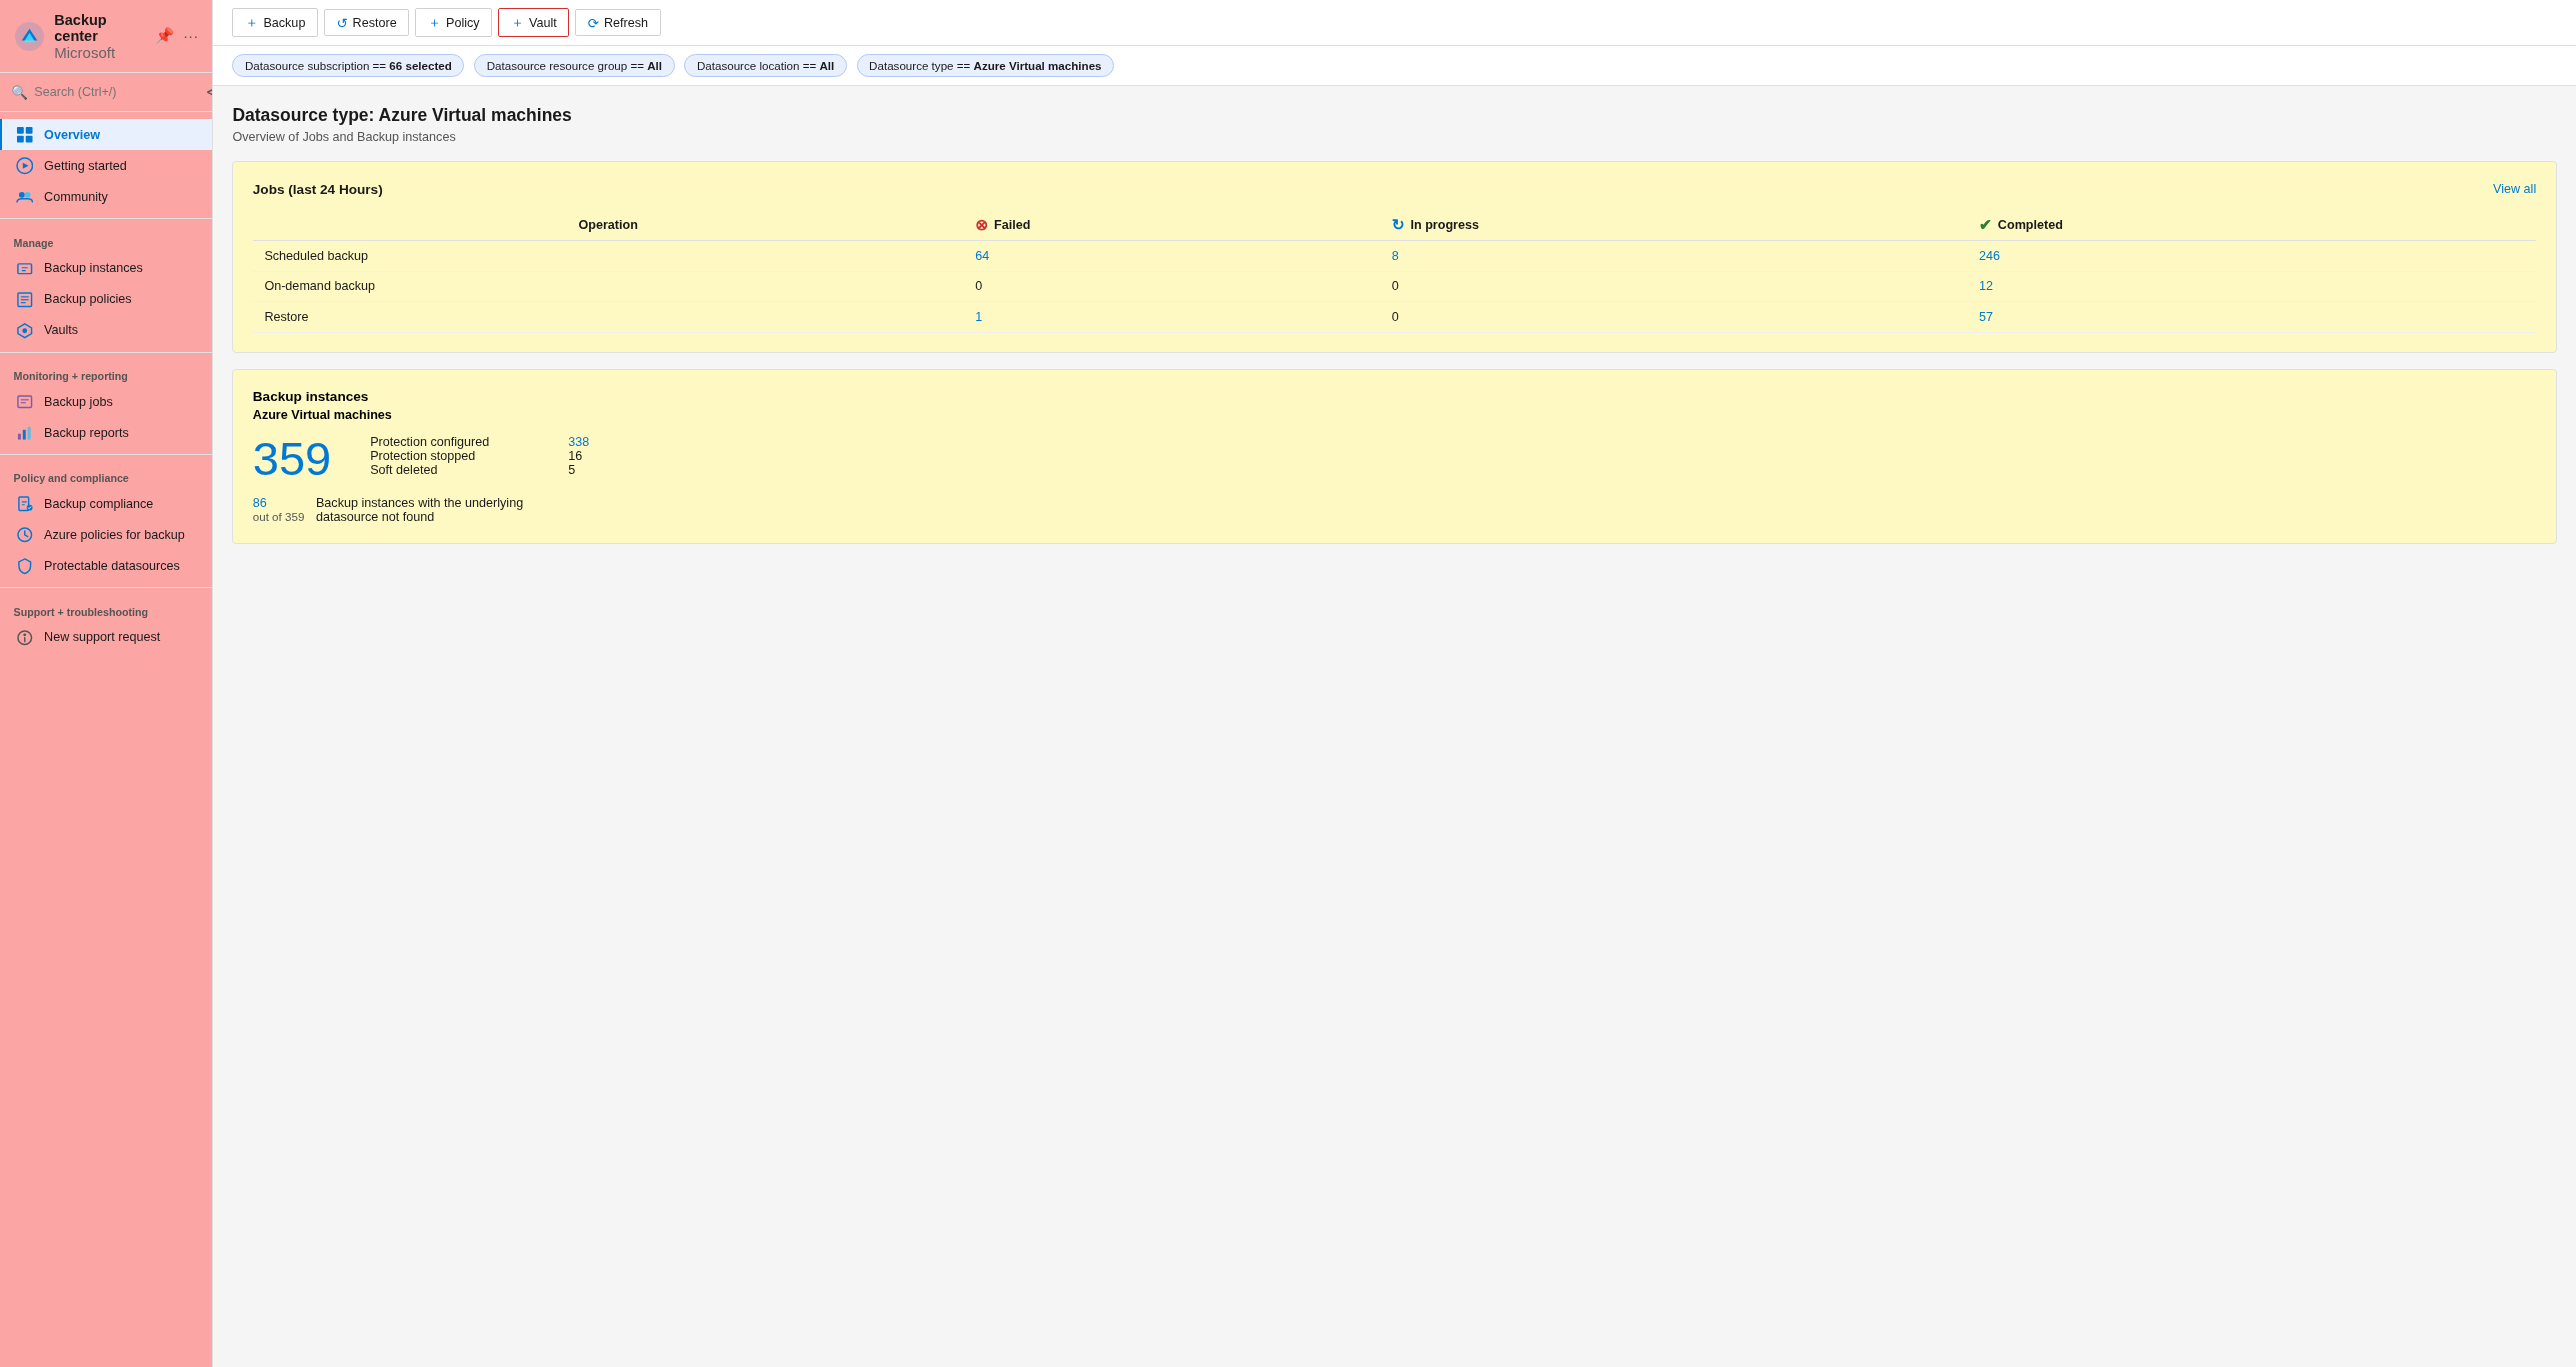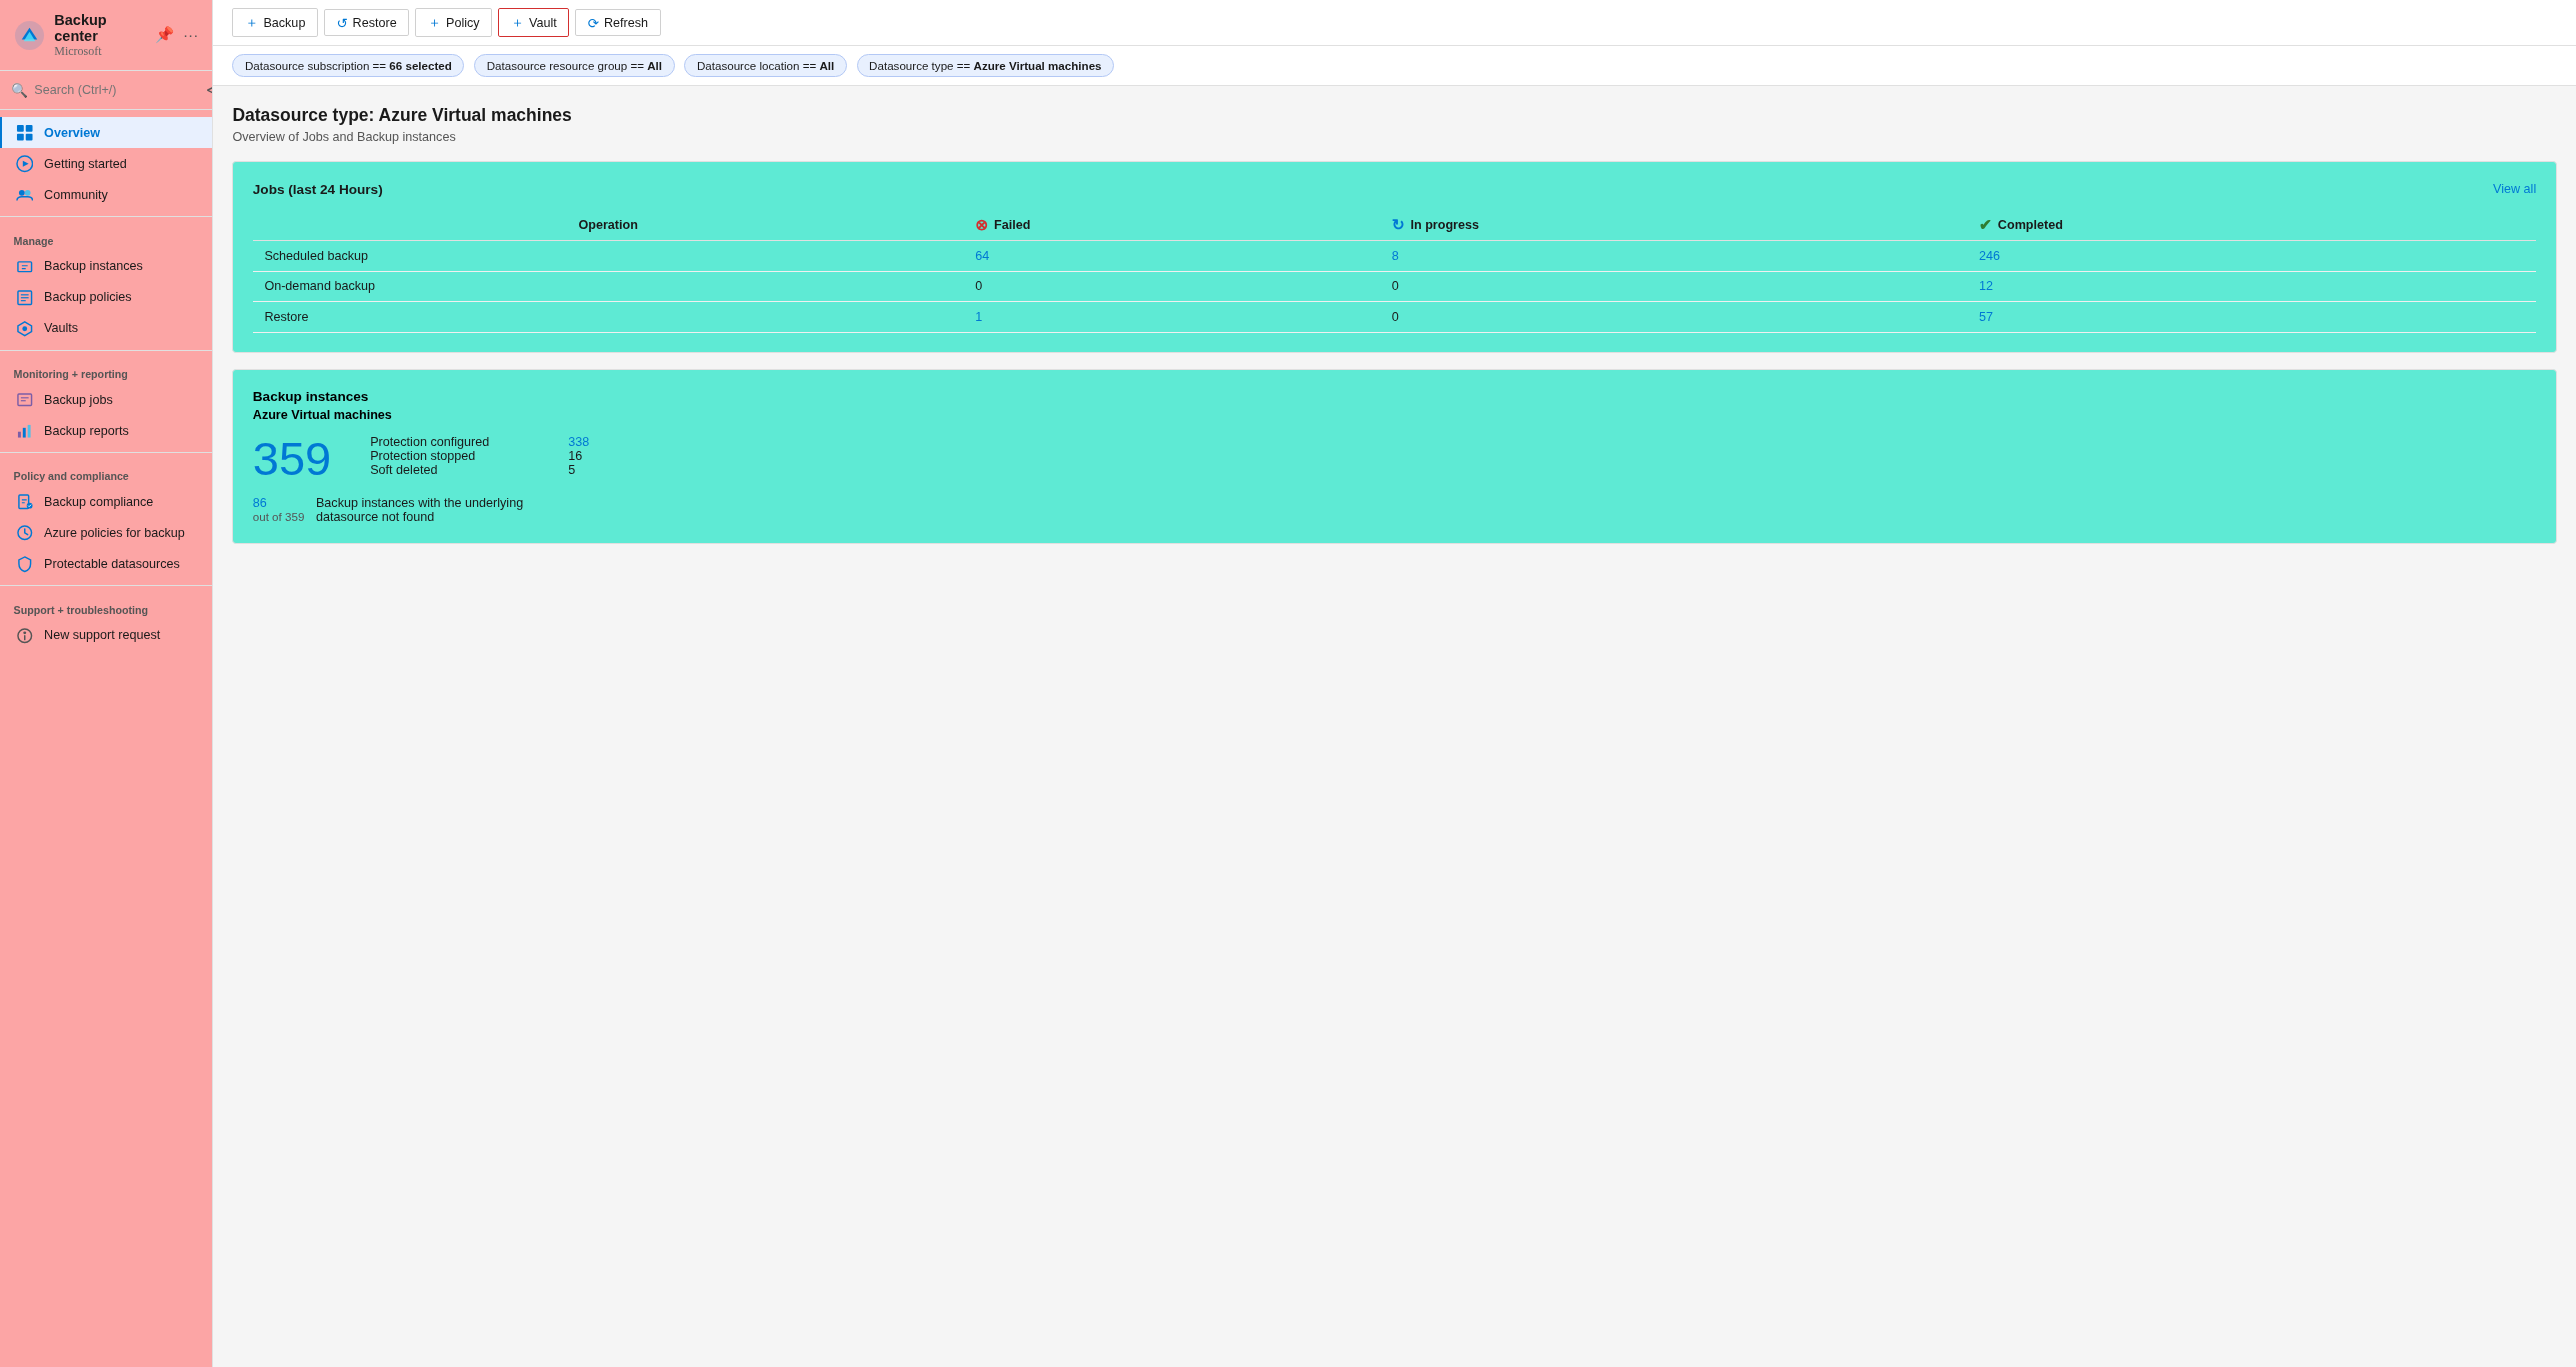--- a/index.html
+++ b/index.html
@@ -22,21 +22,21 @@
       padding: 11.6px 13.6px;
       border-bottom: 1px solid #e0e0e0;
       gap: 9.7px;
     }
     .sidebar-logo {
       width: 31px;
       height: 31px;
     }
     .sidebar-title-block { flex: 1; }
     .sidebar-title { font-size: 14.5px; font-weight: 600; color: #1a1a1a; }
-    .sidebar-subtitle { font-size: 12px; color: #666; font-family: Liberation Serif, serif; }
+    .sidebar-subtitle { font-size: 15px; color: #666; }
     .sidebar-header-icons { display: flex; gap: 7.8px; color: #555; font-size: 15.5px; cursor: pointer; }
 
     .sidebar-search {
       display: flex;
       align-items: center;
       padding: 7.8px 11.6px;
       border-bottom: 1px solid #e0e0e0;
       gap: 5.8px;
     }
     .sidebar-search input {
@@ -142,21 +142,21 @@
       overflow-y: auto;
       padding: 19.4px;
       background: #f5f5f5;
     }
 
     .page-title { font-size: 17.5px; font-weight: 600; color: #1a1a1a; margin-bottom: 3.9px; }
     .page-subtitle { font-size: 12.6px; color: #555; margin-bottom: 17.5px; }
 
     
     .card {
-      background: #5eead4;
+      background: #fef9c3;
       border: 1px solid #e0e0e0;
       border-radius: 3.9px;
       padding: 19.4px;
       margin-bottom: 15.5px;
     }
     .card-title { font-size: 13.6px; font-weight: 600; color: #1a1a1a; margin-bottom: 13.6px; display: flex; justify-content: space-between; align-items: center; }
     .view-all { color: #0078d4; font-size: 12.6px; cursor: pointer; font-weight: 400; }
 
     
     .jobs-table { width: 100%; border-collapse: collapse; }

